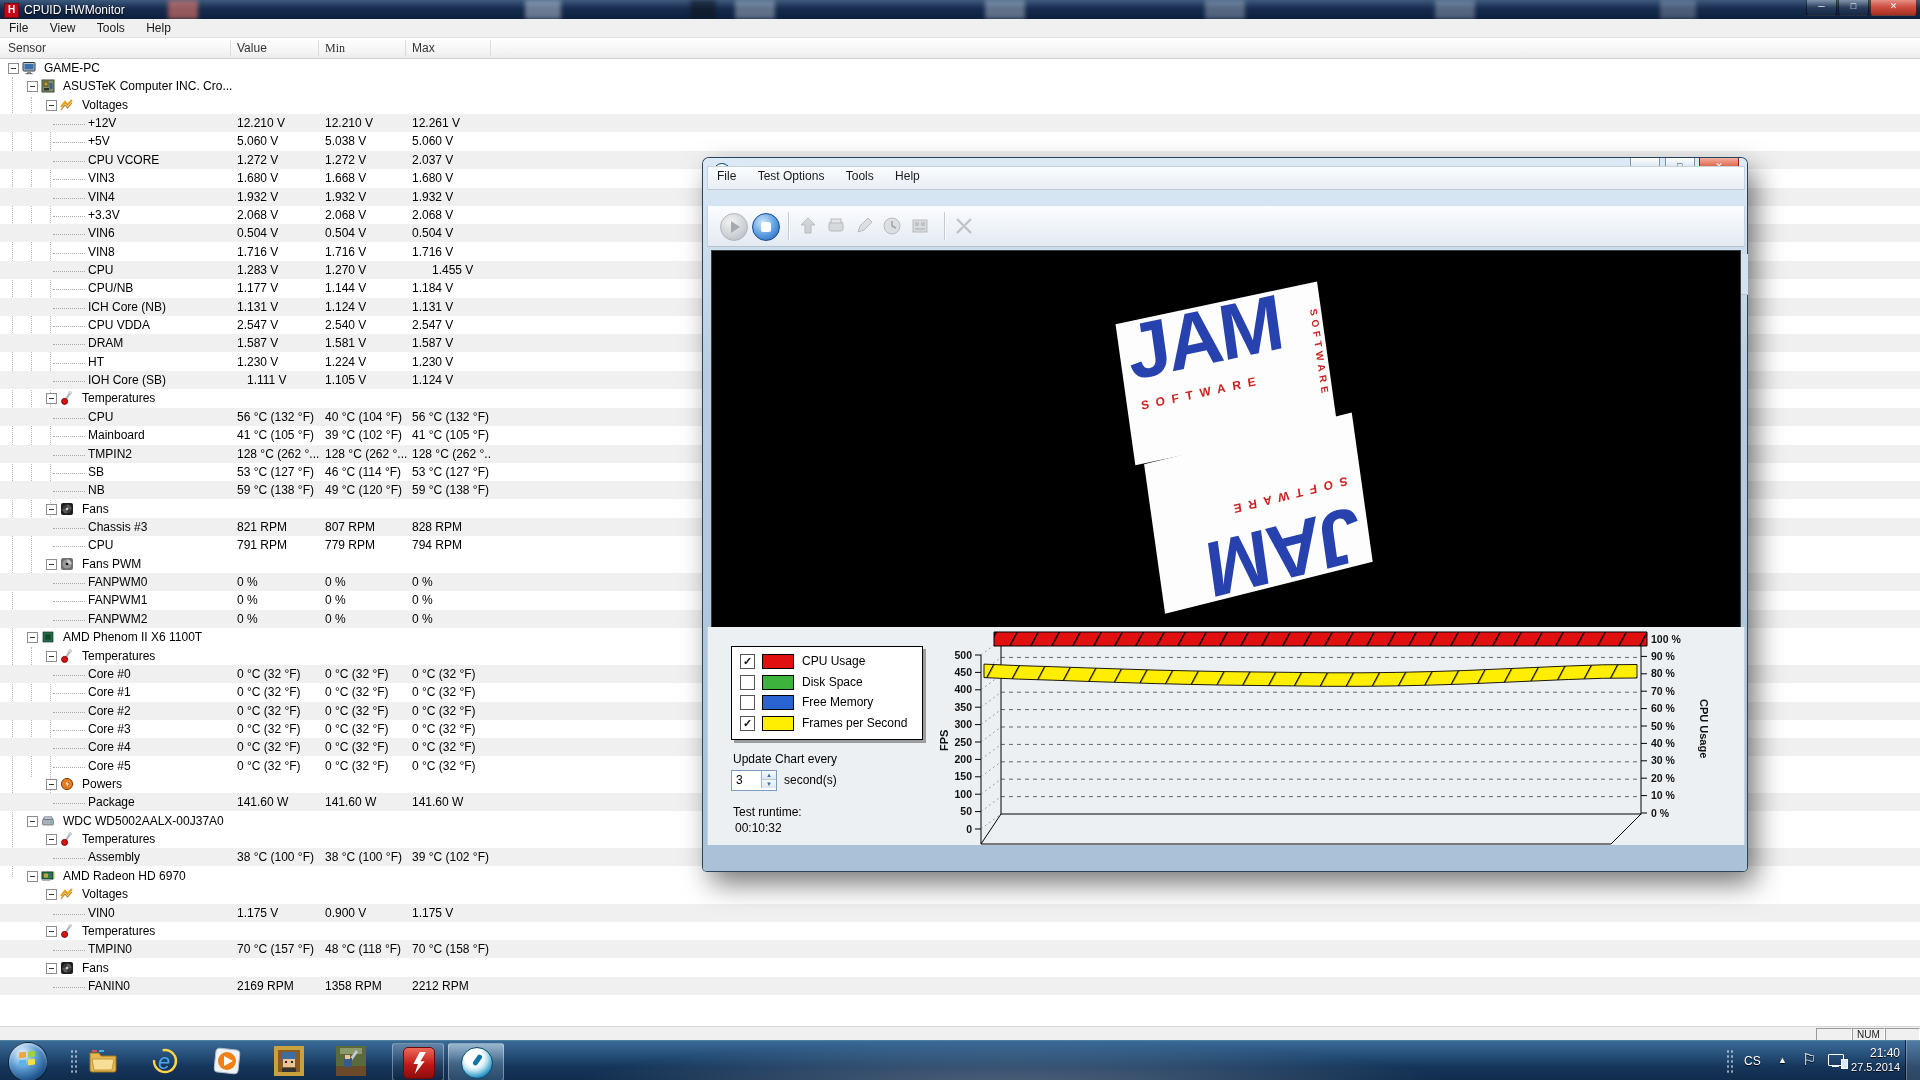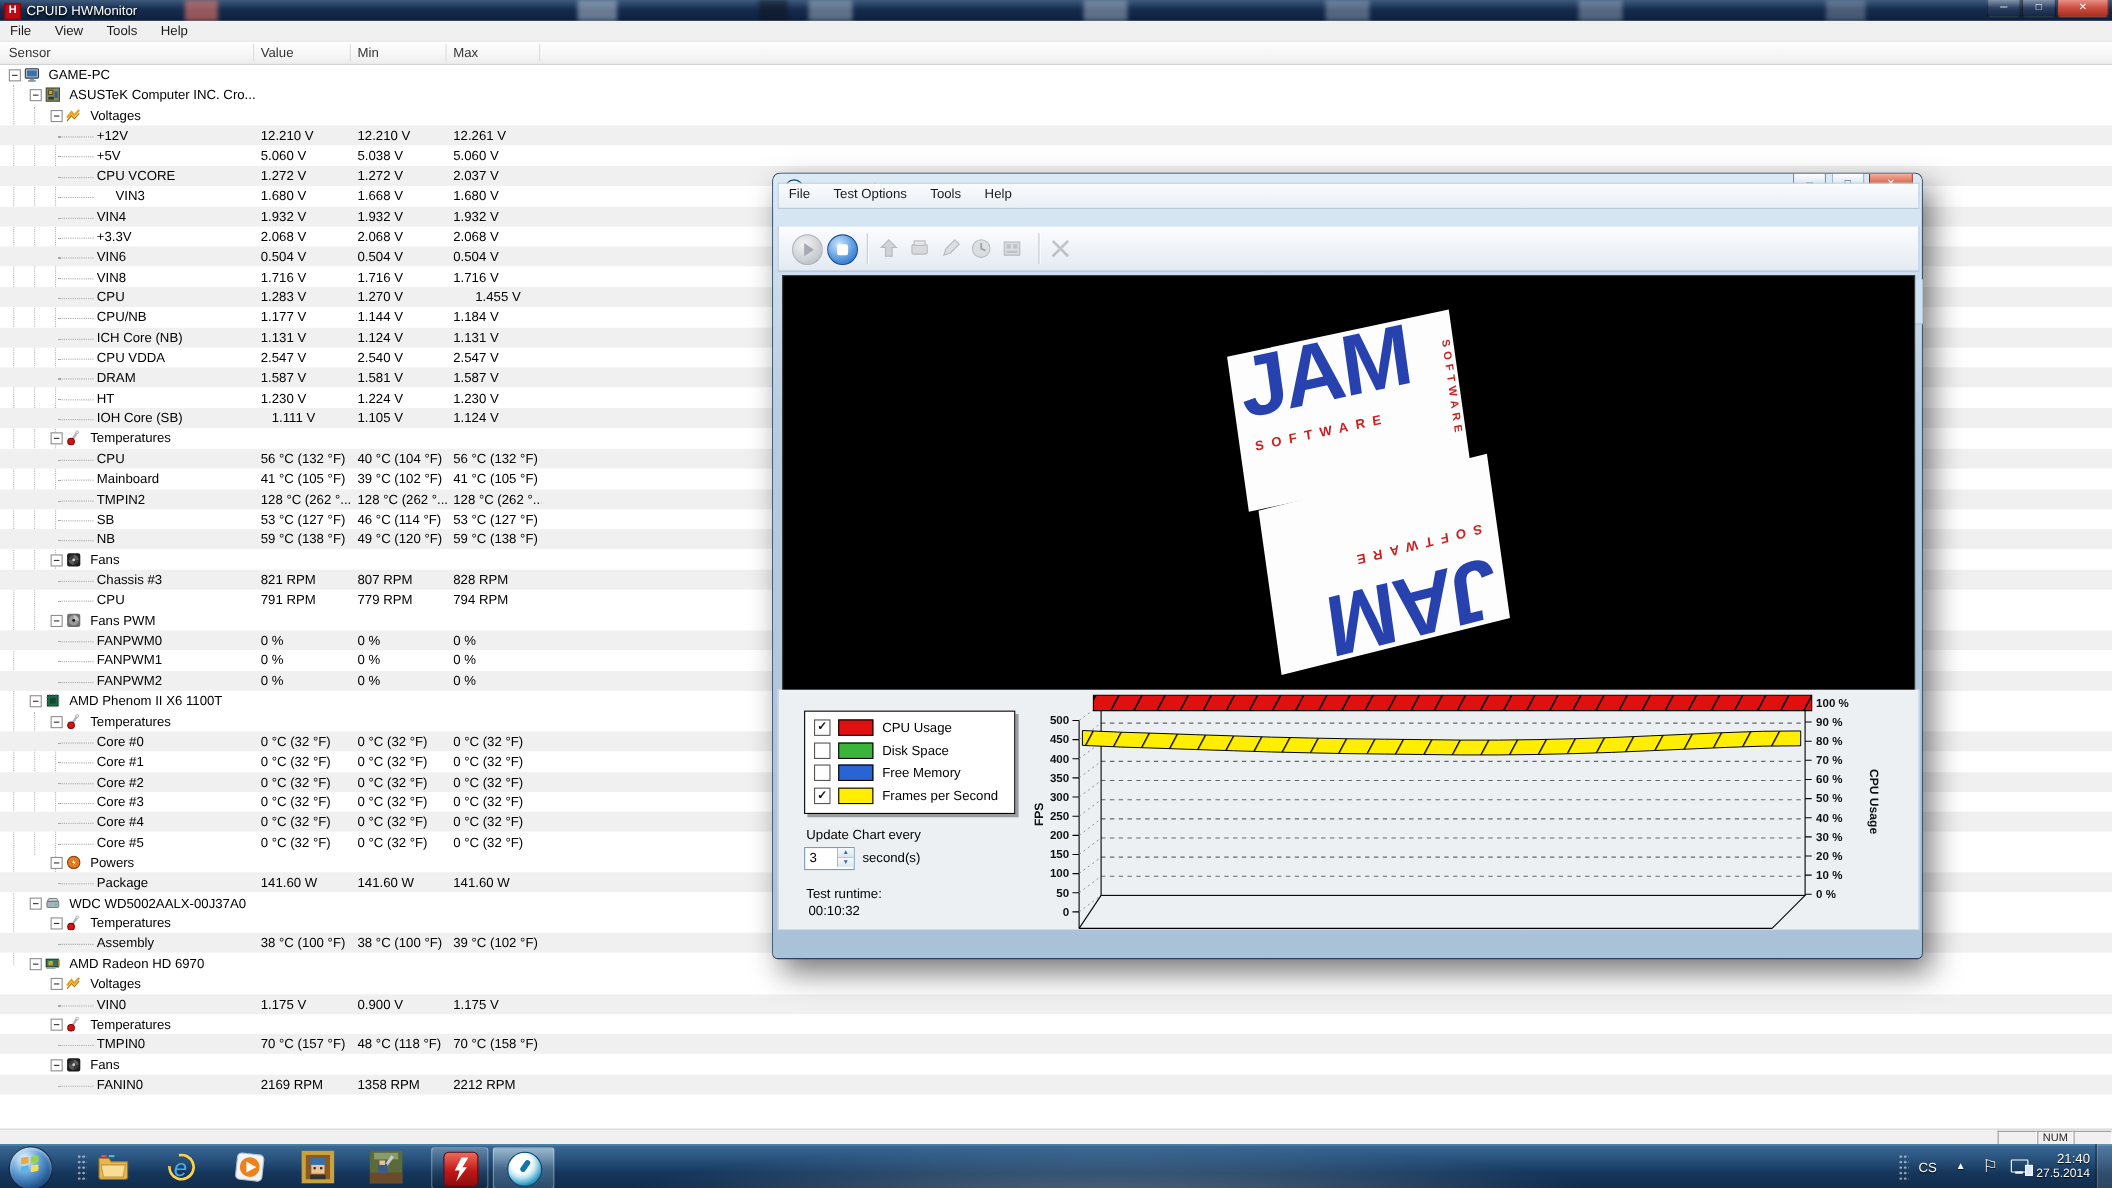--- a/index.html
+++ b/index.html
@@ -156,21 +156,21 @@
   <div class="abs" id="hw-menubar">
     <span class="menu-item">File</span>
     <span class="menu-item">View</span>
     <span class="menu-item">Tools</span>
     <span class="menu-item">Help</span>
   </div>
 
   <div class="abs" id="hw-header">
     <span class="hw-col" style="left:8px;">Sensor</span>
     <span class="hw-col" style="left:237px;">Value</span>
-    <span class="hw-col" style="left:325px;">Min</span>
+    <span class="hw-col" style="left:325px;font-family:Liberation Serif, serif;">Min</span>
     <span class="hw-col" style="left:412px;">Max</span>
     <span class="hw-col-sep" style="left:230px;"></span>
     <span class="hw-col-sep" style="left:318px;"></span>
     <span class="hw-col-sep" style="left:405px;"></span>
     <span class="hw-col-sep" style="left:490px;"></span>
   </div>
 
   <div class="abs" id="hw-tree">
     <div class="guide" style="left:12px;top:18px;height:800px;"></div>
     <div class="guide" style="left:31px;top:38px;height:490px;"></div>
@@ -228,21 +228,21 @@
       </div>
       <div class="hw-row stripe" style="top: 92px;">
         <span class="stub" style="left: 53px; width: 32px;"></span>
         <span class="hw-cell" style="left: 88px; width: 190px;">CPU VCORE</span>
         <span class="hw-cell" style="left: 237px; width: 86px;">1.272 V</span>
         <span class="hw-cell" style="left: 325px; width: 85px;">1.272 V</span>
         <span class="hw-cell" style="left: 412px; width: 80px;">2.037 V</span>
       </div>
       <div class="hw-row" style="top: 110px;">
         <span class="stub" style="left: 53px; width: 32px;"></span>
-        <span class="hw-cell" style="left: 105px; width: 190px;">VIN3</span>
+        <span class="hw-cell" style="left: 88px; width: 190px;">VIN3</span>
         <span class="hw-cell" style="left: 237px; width: 86px;">1.680 V</span>
         <span class="hw-cell" style="left: 325px; width: 85px;">1.668 V</span>
         <span class="hw-cell" style="left: 412px; width: 80px;">1.680 V</span>
       </div>
       <div class="hw-row stripe" style="top: 129px;">
         <span class="stub" style="left: 53px; width: 32px;"></span>
         <span class="hw-cell" style="left: 88px; width: 190px;">VIN4</span>
         <span class="hw-cell" style="left: 237px; width: 86px;">1.932 V</span>
         <span class="hw-cell" style="left: 325px; width: 85px;">1.932 V</span>
         <span class="hw-cell" style="left: 412px; width: 80px;">1.932 V</span>

